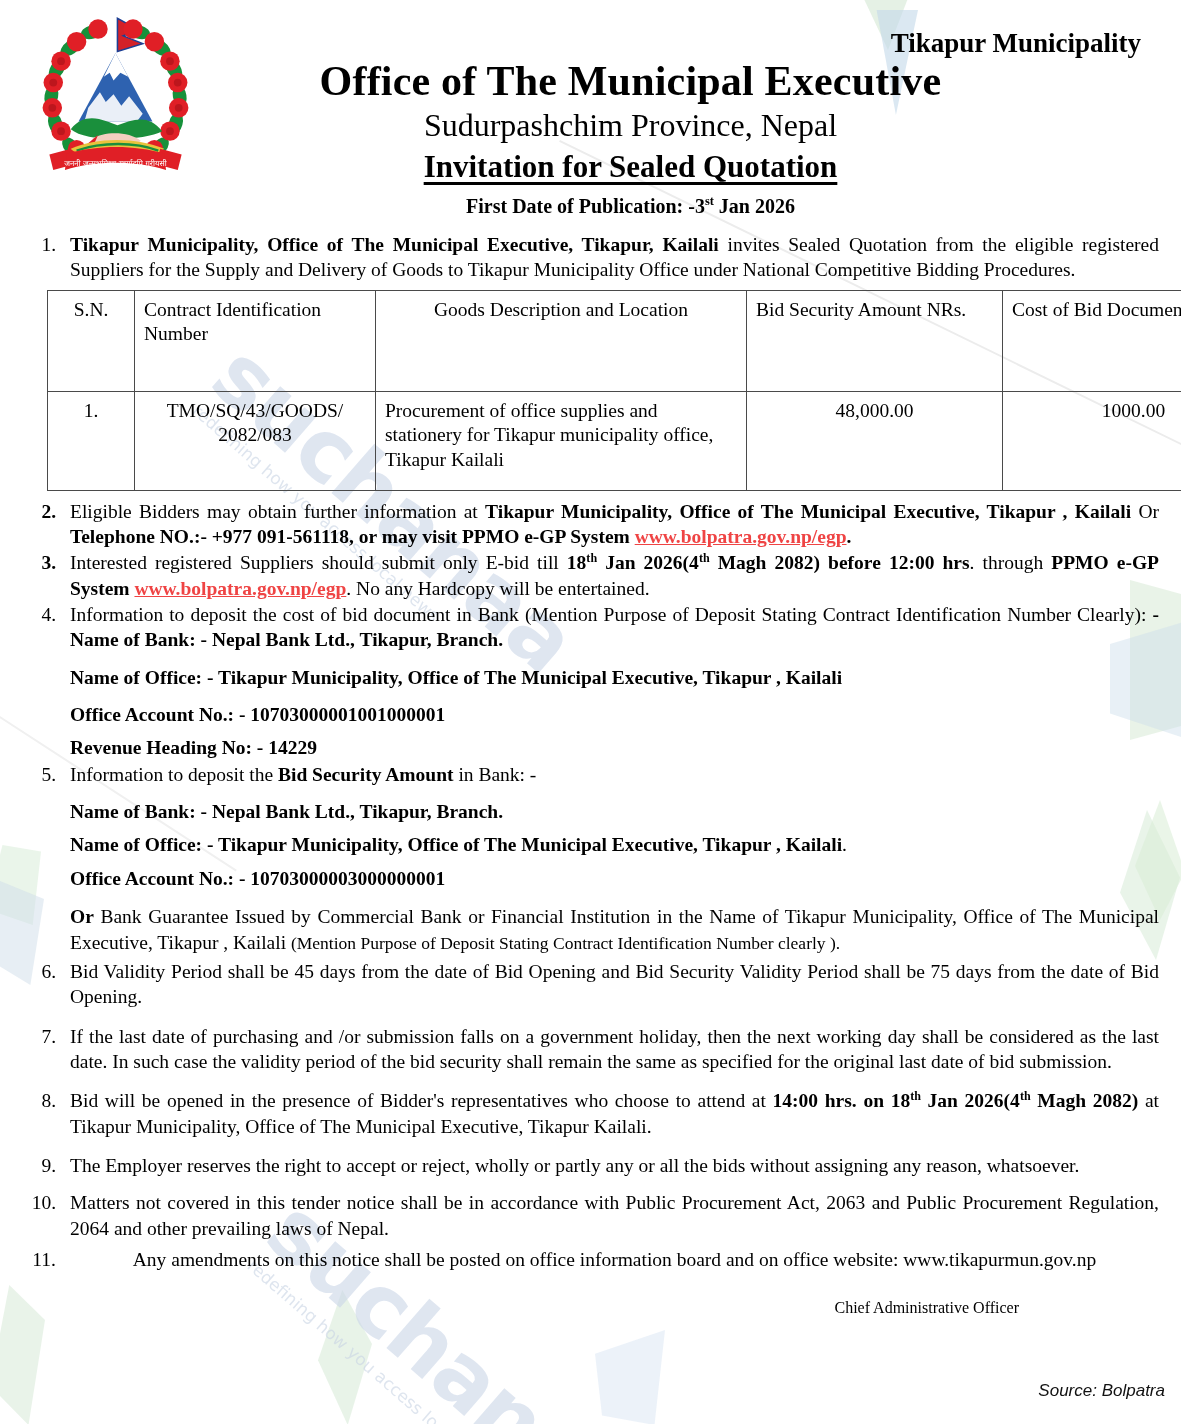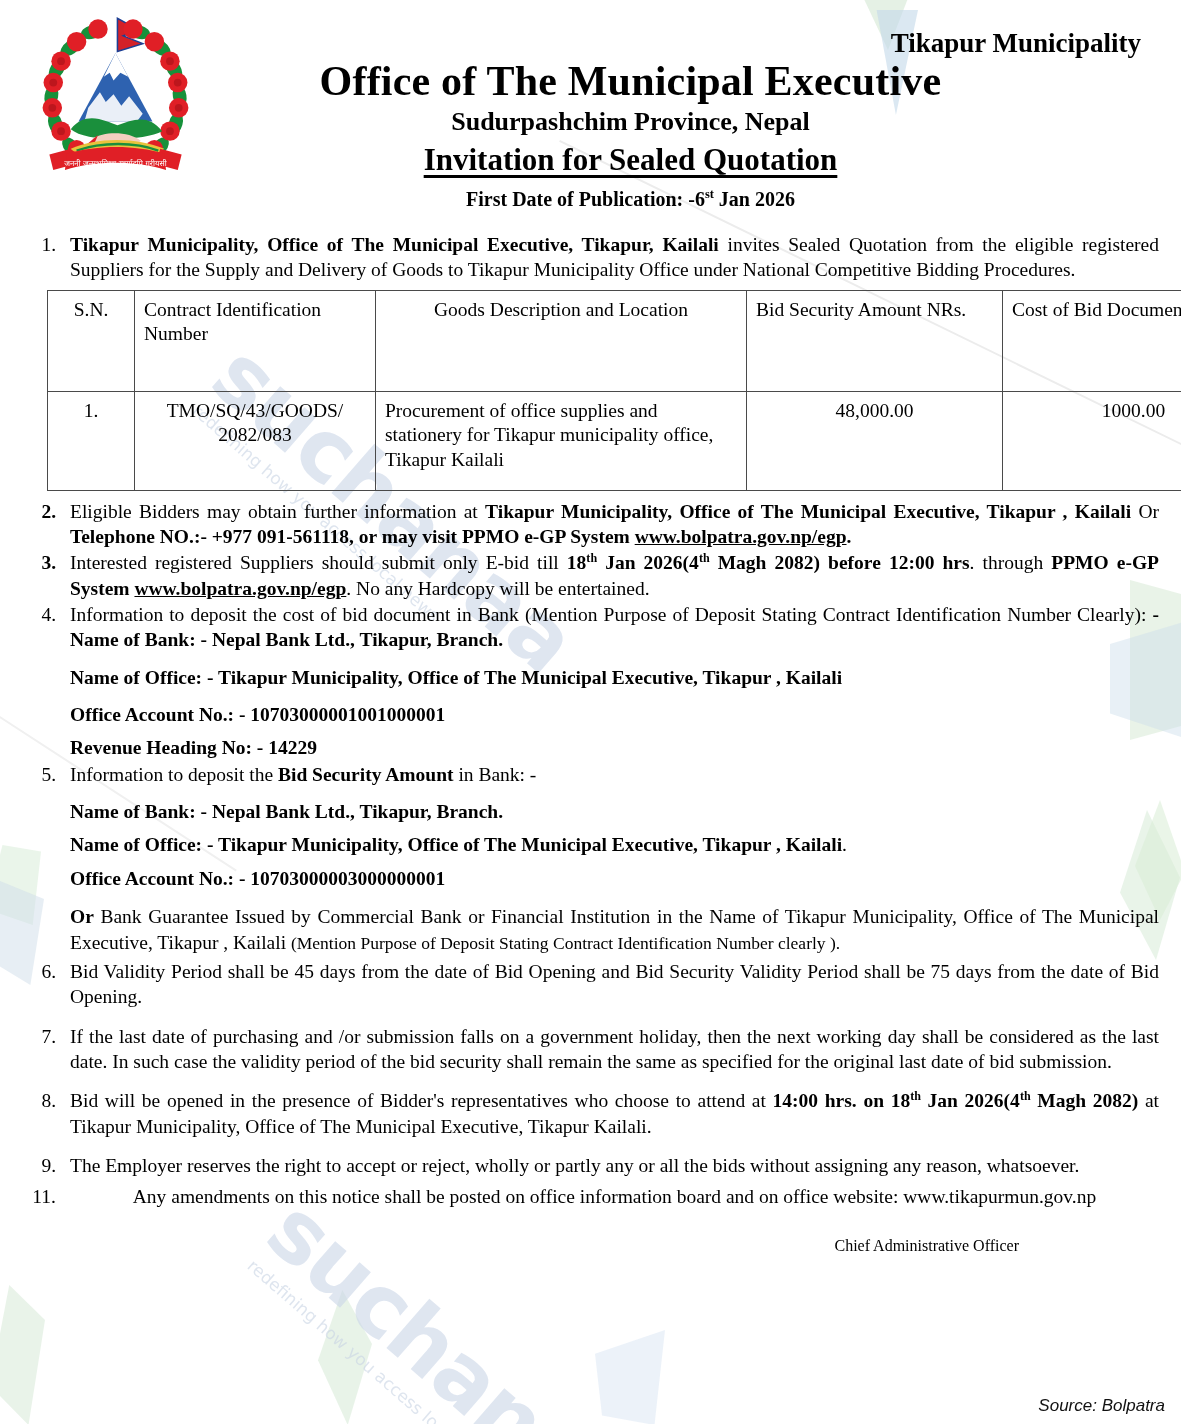--- a/index.html
+++ b/index.html
@@ -190,22 +190,22 @@
     font-weight: bold;
     line-height: 1.14;
     letter-spacing: .2px;
   }
   .h-line3 {
     font-size: 26px;
     font-weight: bold;
     line-height: 1.18;
   }
   .h-line4 {
-    font-size: 26px;
-    font-weight: bold;
+    font-size: 32px;
+    font-weight: normal;
     line-height: 1.22;
   }
   .h-title {
     font-size: 31px;
     font-weight: bold;
     text-decoration: underline;
     text-underline-offset: 5px;
     line-height: 1.3;
     margin-top: 2px;
   }
@@ -237,21 +237,21 @@
   .cl-num.bold { font-weight: bold; }
   .cl-body {
     flex: 1 1 auto;
     text-align: justify;
     text-justify: inter-word;
   }
   .cl-body.nojust { text-align: center; }
   b { font-weight: bold; }
   sup { font-size: .62em; vertical-align: super; line-height: 0; }
   .lnk {
-    color: #000000;
+    color: #ef4444;
     text-decoration: underline;
     font-weight: bold;
   }
   .sub-line { margin-top: 12px; font-weight: bold; }
   .sub-line.tight { margin-top: 8px; }
   .sp-gap { margin-top: 13px; }
 
   
   .tbl-wrap { padding: 6px 9px 8px 0; }
   table.t {
@@ -279,21 +279,21 @@
   
   .sign {
     margin-top: 26px;
     padding-right: 140px;
     text-align: right;
     font-size: 16px;
   }
   .source {
     position: absolute;
     right: 16px;
-    bottom: 8px;
+    bottom: 23px;
     font-size: 17px;
     font-style: italic;
     font-family: "Liberation Sans", sans-serif;
     color: #111;
     z-index: 3;
   }
 </style>
 </head>
 <body>
 
@@ -391,21 +391,21 @@
       <path d="M40 145 C72 136, 110 136, 140 145 L142 162 C110 152, 70 152, 38 162 Z" fill="#e01f26"></path>
       <text x="90" y="158" font-size="8" fill="#ffffff" text-anchor="middle" font-family="DejaVu Sans, sans-serif">जननी जन्मभूमिश्च स्वर्गादपि गरीयसी</text>
     </svg>
 
     <div class="head-text">
       <div class="h-line1">Tikapur Municipality</div>
       <div class="h-line2">Office of The Municipal Executive</div>
       <div class="h-line4">Sudurpashchim Province, Nepal</div>
       <div class="h-title">Invitation for Sealed Quotation</div>
       <div class="h-pub">
-        <span>First Date of Publication:  -6</span><sup>st</sup><span> Jan 2026</span>
+        <span>First Date of Publication:  -3</span><sup>st</sup><span> Jan 2026</span>
       </div>
     </div>
   </div>
 
   <div class="clauses">
 
     <div class="clause">
       <div class="cl-num">1.</div>
       <div class="cl-body">
         <b>Tikapur Municipality, Office of The Municipal Executive, Tikapur, Kailali</b><span> invites Sealed Quotation from the eligible registered Suppliers for the Supply and Delivery of Goods to Tikapur Municipality Office under National Competitive Bidding Procedures.</span>
@@ -489,20 +489,24 @@
       <div class="cl-body">
         <span>Bid will be opened in the presence of Bidder's representatives who choose to attend at </span><b>14:00 hrs. on 18</b><b><sup>th</sup></b><b> Jan 2026(4</b><b><sup>th</sup></b><b> Magh 2082)</b><span>  at Tikapur Municipality, Office of The Municipal Executive, Tikapur Kailali.</span>
       </div>
     </div>
 
     <div class="clause" style="margin-top:14px">
       <div class="cl-num">9.</div>
       <div class="cl-body">The Employer reserves the right to accept or reject, wholly or partly any or all the bids without assigning any reason, whatsoever.</div>
     </div>
 
+    <div class="clause" style="margin-top:12px">
+      <div class="cl-num">10.</div>
+      <div class="cl-body">Matters not covered in this tender notice shall be in accordance with Public Procurement Act, 2063 and Public Procurement Regulation, 2064 and other prevailing laws of Nepal.</div>
+    </div>
 
     <div class="clause" style="margin-top:6px">
       <div class="cl-num">11.</div>
       <div class="cl-body nojust">Any amendments on this notice shall be posted on office information board and on office website: www.tikapurmun.gov.np</div>
     </div>
 
     <div class="sign">Chief Administrative Officer</div>
   </div>
 </div>
 

